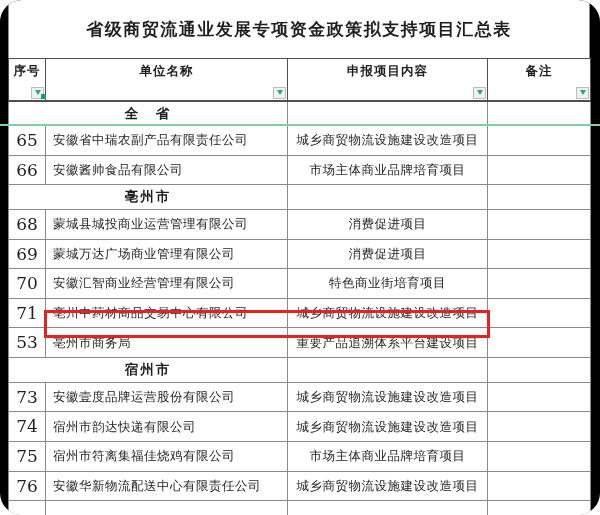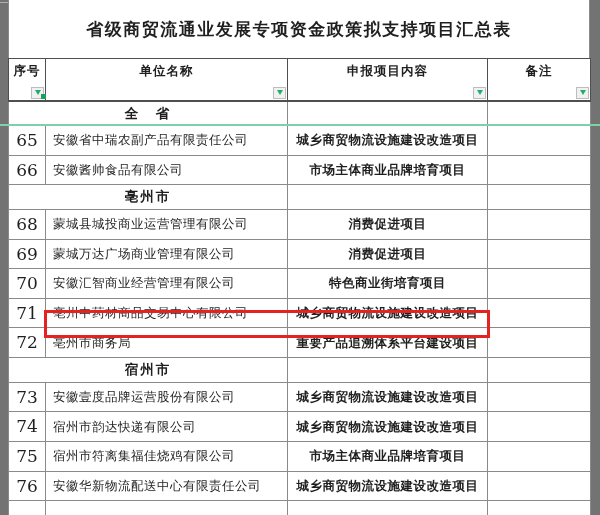--- a/index.html
+++ b/index.html
@@ -1,20 +1,21 @@
 <!DOCTYPE html>
 <html><head>
 <meta charset="utf-8">
 <style>
   * { margin:0; padding:0; box-sizing:border-box; }
   html,body { background:#ffffff; }
   #page {
     position:relative; width:600px; height:515px; overflow:hidden;
-    background:#737373; color:#1f1f1f;
+    background:#000000; color:#1f1f1f;
     font-family:"DejaVu Serif","Liberation Serif",serif;
+    border-radius:22px;
   }
   
   .stub-h { position:absolute; left:0; top:2px; width:29px; height:1px; background:#b0b0b0; }
   .stub-v { position:absolute; left:427px; top:0; width:1px; height:5px; background:#b0b0b0; }
 
   .title {
     position:absolute; left:8px; top:0; width:582px; height:58px;
     display:flex; align-items:center; justify-content:center;
     font-weight:bold; font-size:17px; letter-spacing:1.5px;
     border-left:1px solid #8a8a8a; border-right:1px solid #8a8a8a;
@@ -43,21 +44,21 @@
   }
   .grid td {
     border:1px solid #8a8a8a; font-size:12.5px; letter-spacing:0.5px;
     padding:2px 4px; vertical-align:middle; background:#fff; line-height:1.45;
   }
   tr.data-row { height:24px; }
   tr.section-row { height:21px; }
   tr.partial-row { height:20px; }
   td.no { text-align:center; font-size:17px; letter-spacing:0; }
   td.unit { text-align:left; padding-left:7px; }
-  td.project { text-align:center;font-weight:bold; }
+  td.project { text-align:center; }
   td.sec {
     text-align:center; font-weight:bold; font-size:13.5px;
     font-family:"DejaVu Sans","Liberation Sans",sans-serif; letter-spacing:2px;
   }
   .freeze-line { position:absolute; left:0; top:124px; width:600px; height:2px; background:#7fd0a6; }
   .freeze-corner { position:absolute; left:41px; top:94px; width:5px; height:5px; background:#18a05c; }
   .highlight-box {
     position:absolute; border:3px solid #e42222; background:transparent;
     pointer-events:none; z-index:5;
   }
@@ -147,21 +148,21 @@
           <td class="project">特色商业街培育项目</td>
           <td class="note"></td>
         </tr>
         <tr class="data-row">
           <td class="no">71</td>
           <td class="unit">亳州中药材商品交易中心有限公司</td>
           <td class="project">城乡商贸物流设施建设改造项目</td>
           <td class="note"></td>
         </tr>
         <tr class="data-row">
-          <td class="no">72</td>
+          <td class="no">53</td>
           <td class="unit">亳州市商务局</td>
           <td class="project">重要产品追溯体系平台建设项目</td>
           <td class="note"></td>
         </tr>
         <tr class="section-row">
           <td colspan="2" class="sec">宿州市</td>
           <td></td>
           <td></td>
         </tr>
         <tr class="data-row">

